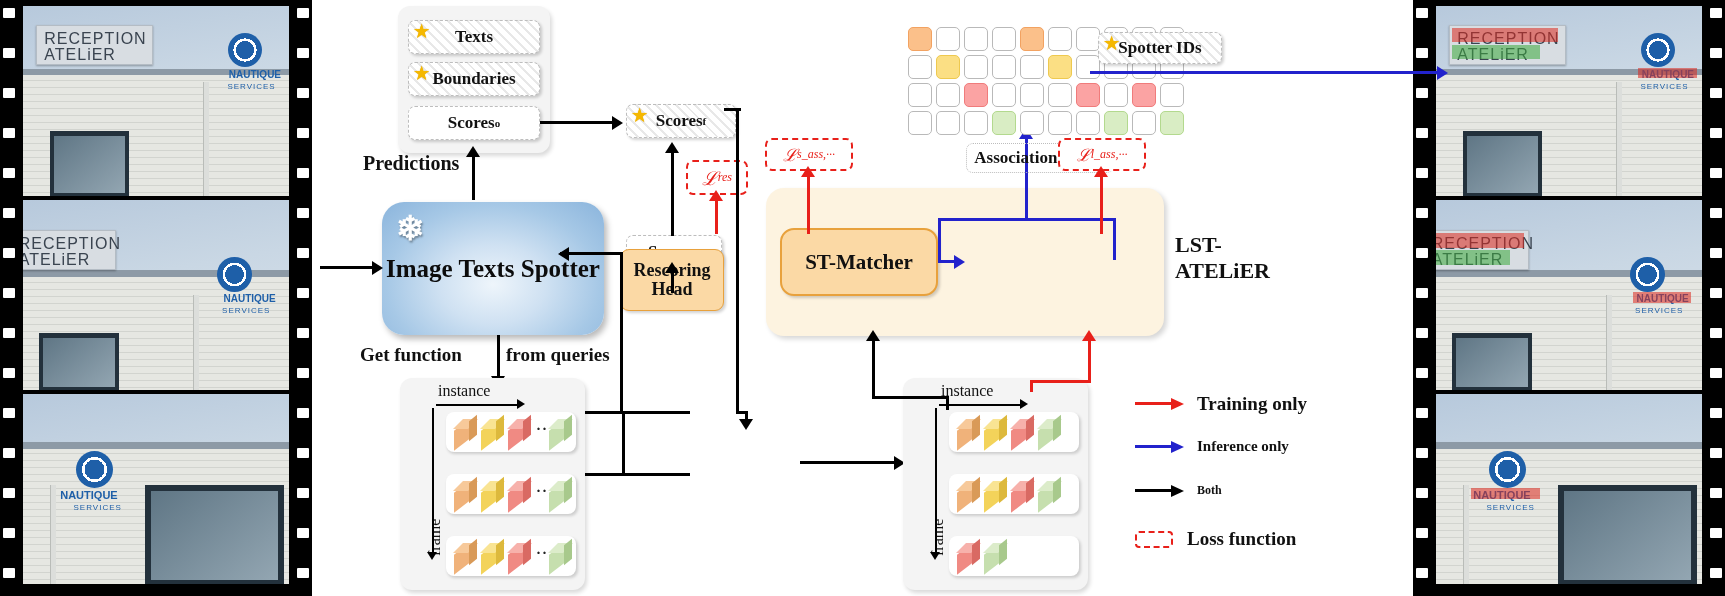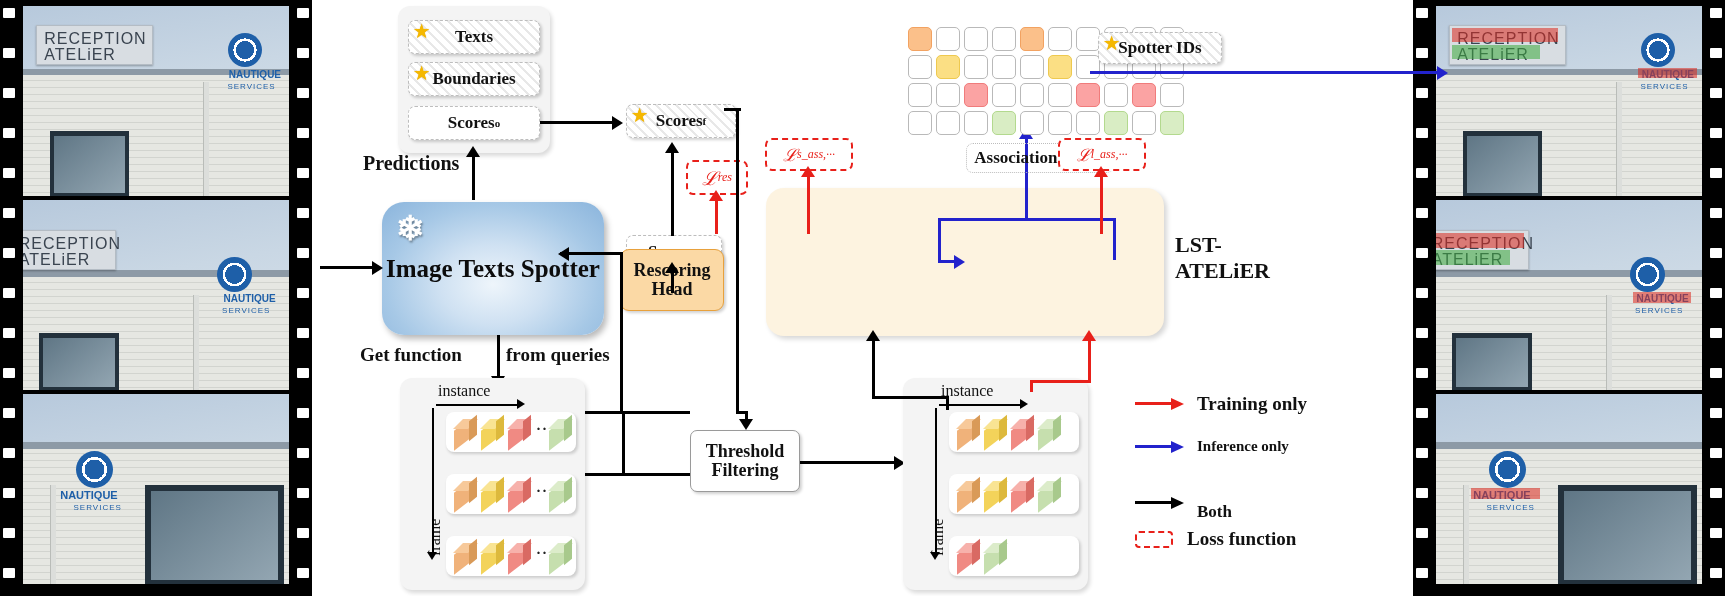--- a/index.html
+++ b/index.html
@@ -441,24 +441,20 @@
         <div class="face" style="background: rgb(240, 138, 131);"></div>
         <div class="top" style="background: rgb(247, 177, 171);"></div>
         <div class="side" style="background: rgb(217, 106, 99);"></div>
       </div>
       <span class="dots">··</span>
       <div class="cub">
         <div class="face" style="background: rgb(198, 223, 174);"></div>
         <div class="top" style="background: rgb(220, 236, 202);"></div>
         <div class="side" style="background: rgb(168, 201, 140);"></div>
       </div>
-    </div>
-    <div class="node rbox" style="left: 690px; top: 430px; width: 110px; height: 62px; font-size: 18px; flex-direction: column; line-height: 1.05; border-style: solid; border-color: rgb(154, 154, 154);">
-      <div>Threshold</div>
-      <div>Filtering</div>
     </div>
     <div class="ln" style="left: 738px; top: 108px; width: 3px; height: 3px;"></div>
     <div class="ln" style="left: 736px; top: 108px; width: 3px; height: 306px;"></div>
     <div class="ln" style="left: 724px; top: 108px; width: 16px; height: 3px;"></div>
     <div class="ln" style="left: 736px; top: 411px; width: 12px; height: 3px;"></div>
     <div class="ln" style="left: 745px; top: 411px; width: 3px; height: 12px;"></div>
     <div class="ar ar-down" style="left: 739px; top: 419px;"></div>
     <div class="ln" style="left: 585px; top: 411px; width: 105px; height: 3px;"></div>
     <div class="ln" style="left: 585px; top: 473px; width: 105px; height: 3px;"></div>
     <div class="ln" style="left: 622px; top: 411px; width: 3px; height: 62px;"></div>
@@ -525,20 +521,23 @@
         <div class="top" style="background: rgb(247, 177, 171);"></div>
         <div class="side" style="background: rgb(217, 106, 99);"></div>
       </div>
       <div class="cub">
         <div class="face" style="background: rgb(198, 223, 174);"></div>
         <div class="top" style="background: rgb(220, 236, 202);"></div>
         <div class="side" style="background: rgb(168, 201, 140);"></div>
       </div>
     </div>
     <div class="matcher-wrap" style="left: 766px; top: 188px; width: 398px; height: 148px;"></div>
+    <div class="matcher" style="left: 780px; top: 228px; width: 158px; height: 68px; font-size: 21px;">
+      <span>ST-Matcher</span>
+    </div>
     <div class="ln blue" style="left: 938px; top: 260px; width: 20px; height: 3px;"></div>
     <div class="ar ar-right blue" style="left: 954px; top: 255px;"></div>
     <div class="ln blue" style="left: 940px; top: 218px; width: 3px; height: 3px;"></div>
     <div class="ln blue" style="left: 938px; top: 218px; width: 3px; height: 42px;"></div>
     <div class="ln blue" style="left: 1113px; top: 218px; width: 3px; height: 42px;"></div>
     <div class="ln blue" style="left: 938px; top: 218px; width: 178px; height: 3px;"></div>
     <div class="ln blue" style="left: 1025px; top: 138px; width: 3px; height: 82px;"></div>
     <div class="ar ar-up blue" style="left: 1019px; top: 128px;"></div>
     <div class="node rbox" style="left: 966px; top: 143px; width: 148px; height: 30px; font-size: 17px; border-style: dotted; background: transparent; box-shadow: none;">
       <span>Association scores</span>
@@ -628,19 +627,19 @@
         <div class="shaft" style="background: rgb(34, 34, 204);"></div>
         <div class="head" style="border-left: 13px solid rgb(34, 34, 204);"></div>
       </div>
       <span class="legend-text" style="font-size: 15px;">Inference only</span>
     </div>
     <div class="legend-row" style="left: 1135px; top: 483px;">
       <div class="legend-arrow">
         <div class="shaft" style="background: rgb(0, 0, 0);"></div>
         <div class="head" style="border-left: 13px solid rgb(0, 0, 0);"></div>
       </div>
-      <span class="legend-text" style="font-size: 17px; margin-top: 19px;">Both</span>
+      <span class="legend-text" style="font-size: 12px;">Both</span>
     </div>
     <div class="legend-row" style="left: 1135px; top: 528px;">
       <div class="legend-loss-box" style="border-color: rgb(232, 32, 26);"></div>
       <span class="legend-text" style="font-size: 19px;">Loss function</span>
     </div>
   </div>
 
 </body></html>

